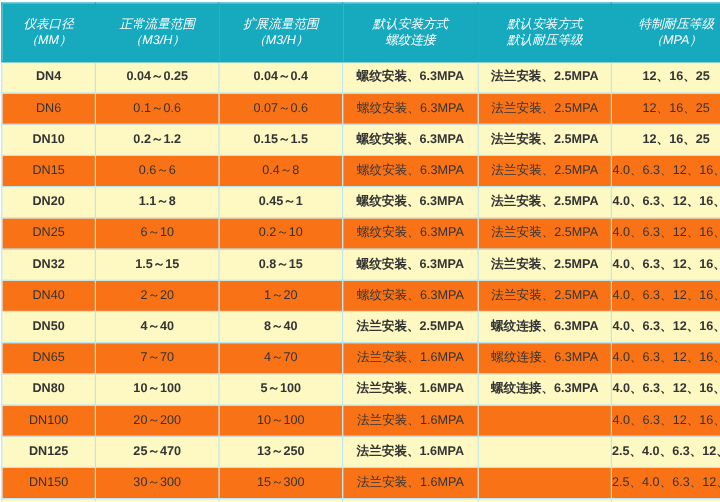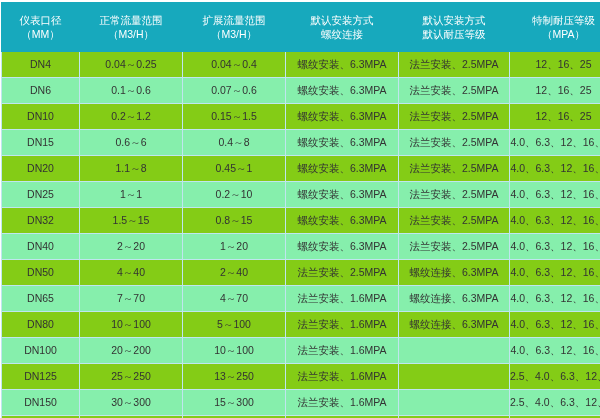--- a/index.html
+++ b/index.html
@@ -36,26 +36,28 @@
     color: #ffffff;
     font-size: 10.5px;
     font-weight: normal;
     border: 1px solid #17a9bd;
     height: 44px;
     padding: 2px 1px;
     line-height: 1.35;
   }
   .spec-table thead th .hl {
     display: block;
+    font-style: italic;
   }
   .spec-table tbody tr.odd td {
-    background: #84cc16;
+    background: #fef9c3;
+    font-weight: bold;
   }
   .spec-table tbody tr.even td {
-    background: #86efac;
+    background: #f97316;
     text-align: center;
   }
   .col-0 { width: 75px; }
   .col-1 { width: 100px; }
   .col-2 { width: 100px; }
   .col-3 { width: 110px; }
   .col-4 { width: 108px; }
   .col-5 { width: 105px; }
   td.c0 { color: #333333; }
 </style>
@@ -127,21 +129,21 @@
       <tr class="odd">
         <td class="col-0 c0">DN20</td>
         <td class="col-1">1.1～8</td>
         <td class="col-2">0.45～1</td>
         <td class="col-3">螺纹安装、6.3MPA</td>
         <td class="col-4">法兰安装、2.5MPA</td>
         <td class="col-5">4.0、6.3、12、16、25</td>
       </tr>
       <tr class="even">
         <td class="col-0 c0">DN25</td>
-        <td class="col-1">1～1</td>
+        <td class="col-1">6～10</td>
         <td class="col-2">0.2～10</td>
         <td class="col-3">螺纹安装、6.3MPA</td>
         <td class="col-4">法兰安装、2.5MPA</td>
         <td class="col-5">4.0、6.3、12、16、25</td>
       </tr>
       <tr class="odd">
         <td class="col-0 c0">DN32</td>
         <td class="col-1">1.5～15</td>
         <td class="col-2">0.8～15</td>
         <td class="col-3">螺纹安装、6.3MPA</td>
@@ -152,21 +154,21 @@
         <td class="col-0 c0">DN40</td>
         <td class="col-1">2～20</td>
         <td class="col-2">1～20</td>
         <td class="col-3">螺纹安装、6.3MPA</td>
         <td class="col-4">法兰安装、2.5MPA</td>
         <td class="col-5">4.0、6.3、12、16、25</td>
       </tr>
       <tr class="odd">
         <td class="col-0 c0">DN50</td>
         <td class="col-1">4～40</td>
-        <td class="col-2">2～40</td>
+        <td class="col-2">8～40</td>
         <td class="col-3">法兰安装、2.5MPA</td>
         <td class="col-4">螺纹连接、6.3MPA</td>
         <td class="col-5">4.0、6.3、12、16、25</td>
       </tr>
       <tr class="even">
         <td class="col-0 c0">DN65</td>
         <td class="col-1">7～70</td>
         <td class="col-2">4～70</td>
         <td class="col-3">法兰安装、1.6MPA</td>
         <td class="col-4">螺纹连接、6.3MPA</td>
@@ -183,21 +185,21 @@
       <tr class="even">
         <td class="col-0 c0">DN100</td>
         <td class="col-1">20～200</td>
         <td class="col-2">10～100</td>
         <td class="col-3">法兰安装、1.6MPA</td>
         <td class="col-4"></td>
         <td class="col-5">4.0、6.3、12、16、25</td>
       </tr>
       <tr class="odd">
         <td class="col-0 c0">DN125</td>
-        <td class="col-1">25～250</td>
+        <td class="col-1">25～470</td>
         <td class="col-2">13～250</td>
         <td class="col-3">法兰安装、1.6MPA</td>
         <td class="col-4"></td>
         <td class="col-5">2.5、4.0、6.3、12、16</td>
       </tr>
       <tr class="even">
         <td class="col-0 c0">DN150</td>
         <td class="col-1">30～300</td>
         <td class="col-2">15～300</td>
         <td class="col-3">法兰安装、1.6MPA</td>

